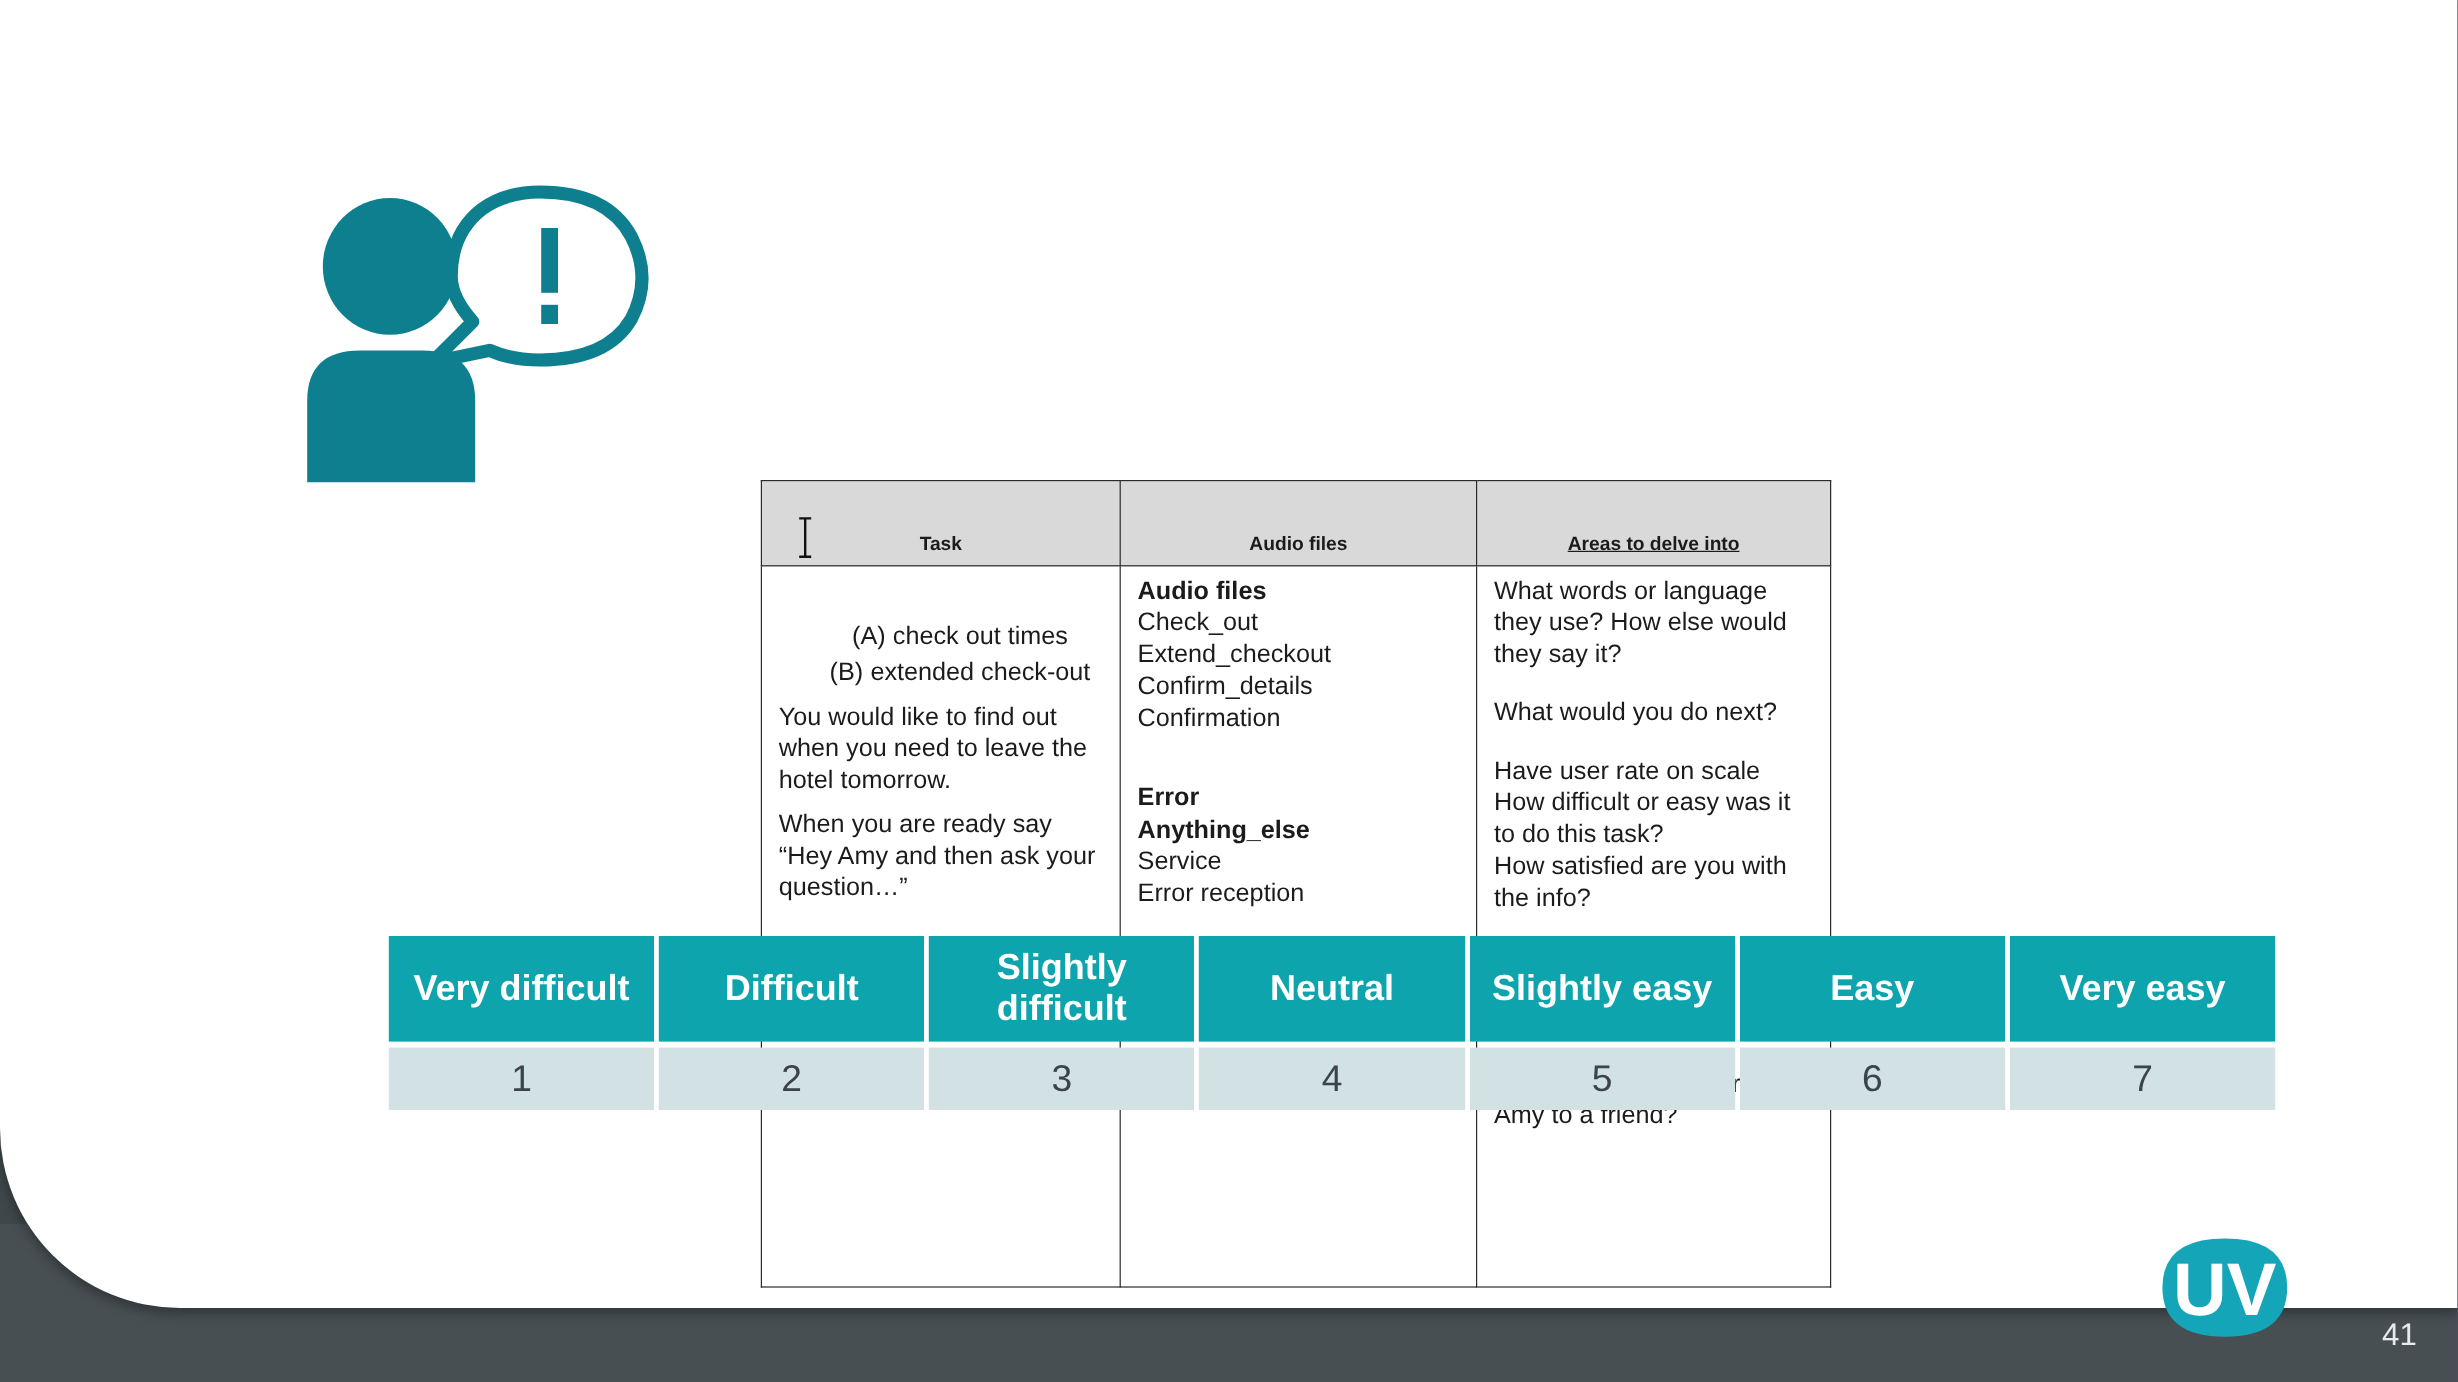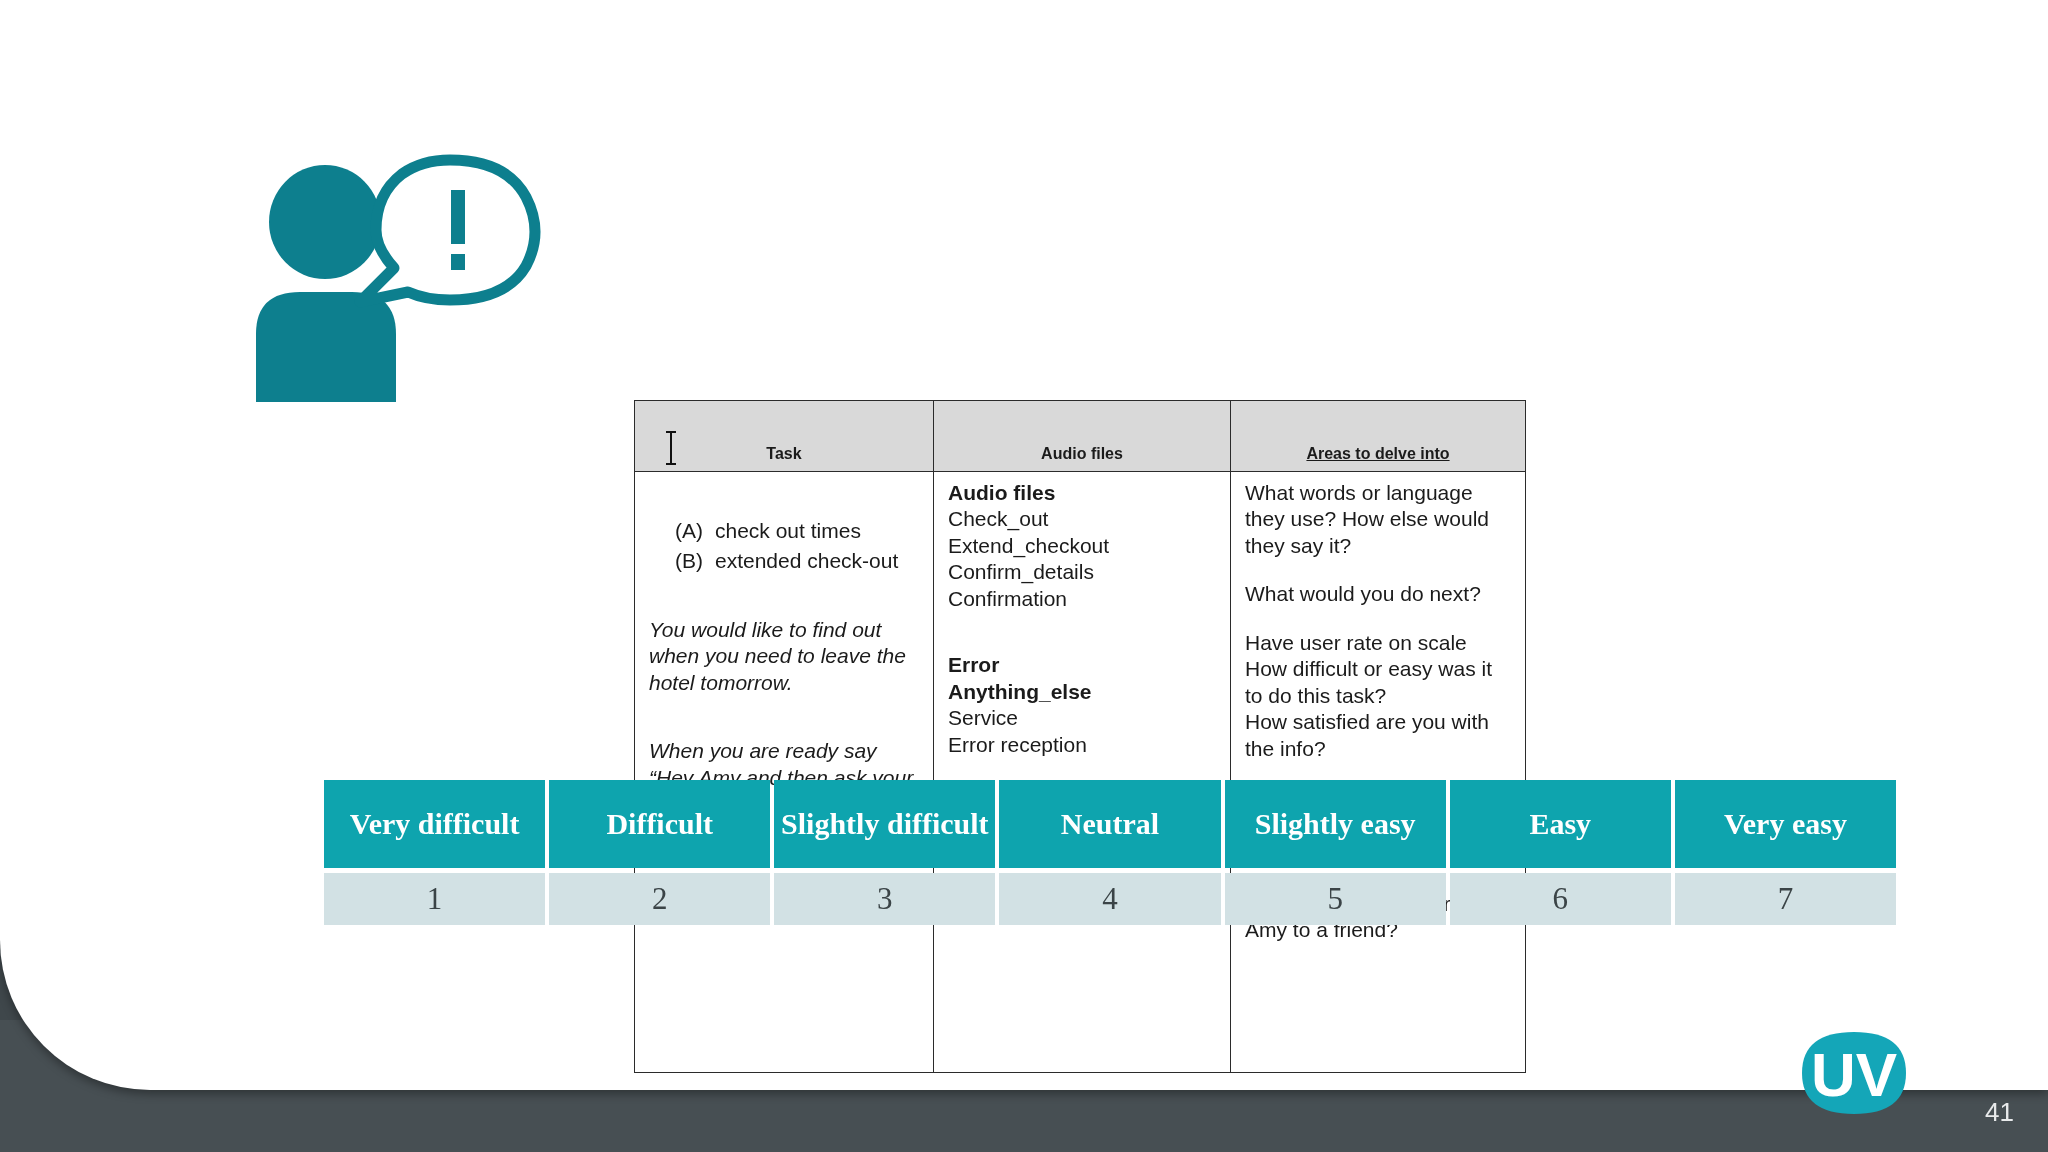--- a/index.html
+++ b/index.html
@@ -99,29 +99,29 @@
     line-height: 1.26;
     color: #1b1b1b;
   }
   .cell-task { height: 600px; }
 
   .task-spacer { height: 38px; }
   .task-list {
     margin: 0 0 0 26px;
     padding: 0;
     list-style: none;
+    text-align: center;
   }
   .task-list li {
     margin: 0 0 4px 0;
     white-space: nowrap;
   }
   .task-list .marker { display: inline-block; width: 40px; }
   .task-para {
-    margin: 42px 0 0 0;
-    font-style: italic;
+    margin: 10px 0 0 0;
   }
 
   .audio-line { white-space: nowrap; }
   .audio-line.bold { font-weight: bold; }
   .audio-gap { height: 40px; }
 
   .areas-para { margin: 0 0 22px 0; }
 
   
   .text-cursor {
@@ -132,21 +132,20 @@
     height: 36px;
     pointer-events: none;
   }
 
   
   .scale {
     position: absolute;
     left: 324px;
     top: 780px;
     width: 1572px;
-    font-family: Liberation Serif, serif;
   }
   .scale-row {
     display: flex;
     width: 100%;
   }
   .scale-row.labels { gap: 4px; }
   .scale-row.numbers { gap: 4px; margin-top: 5px; }
 
   .scale-cell {
     flex: 1 1 0;

